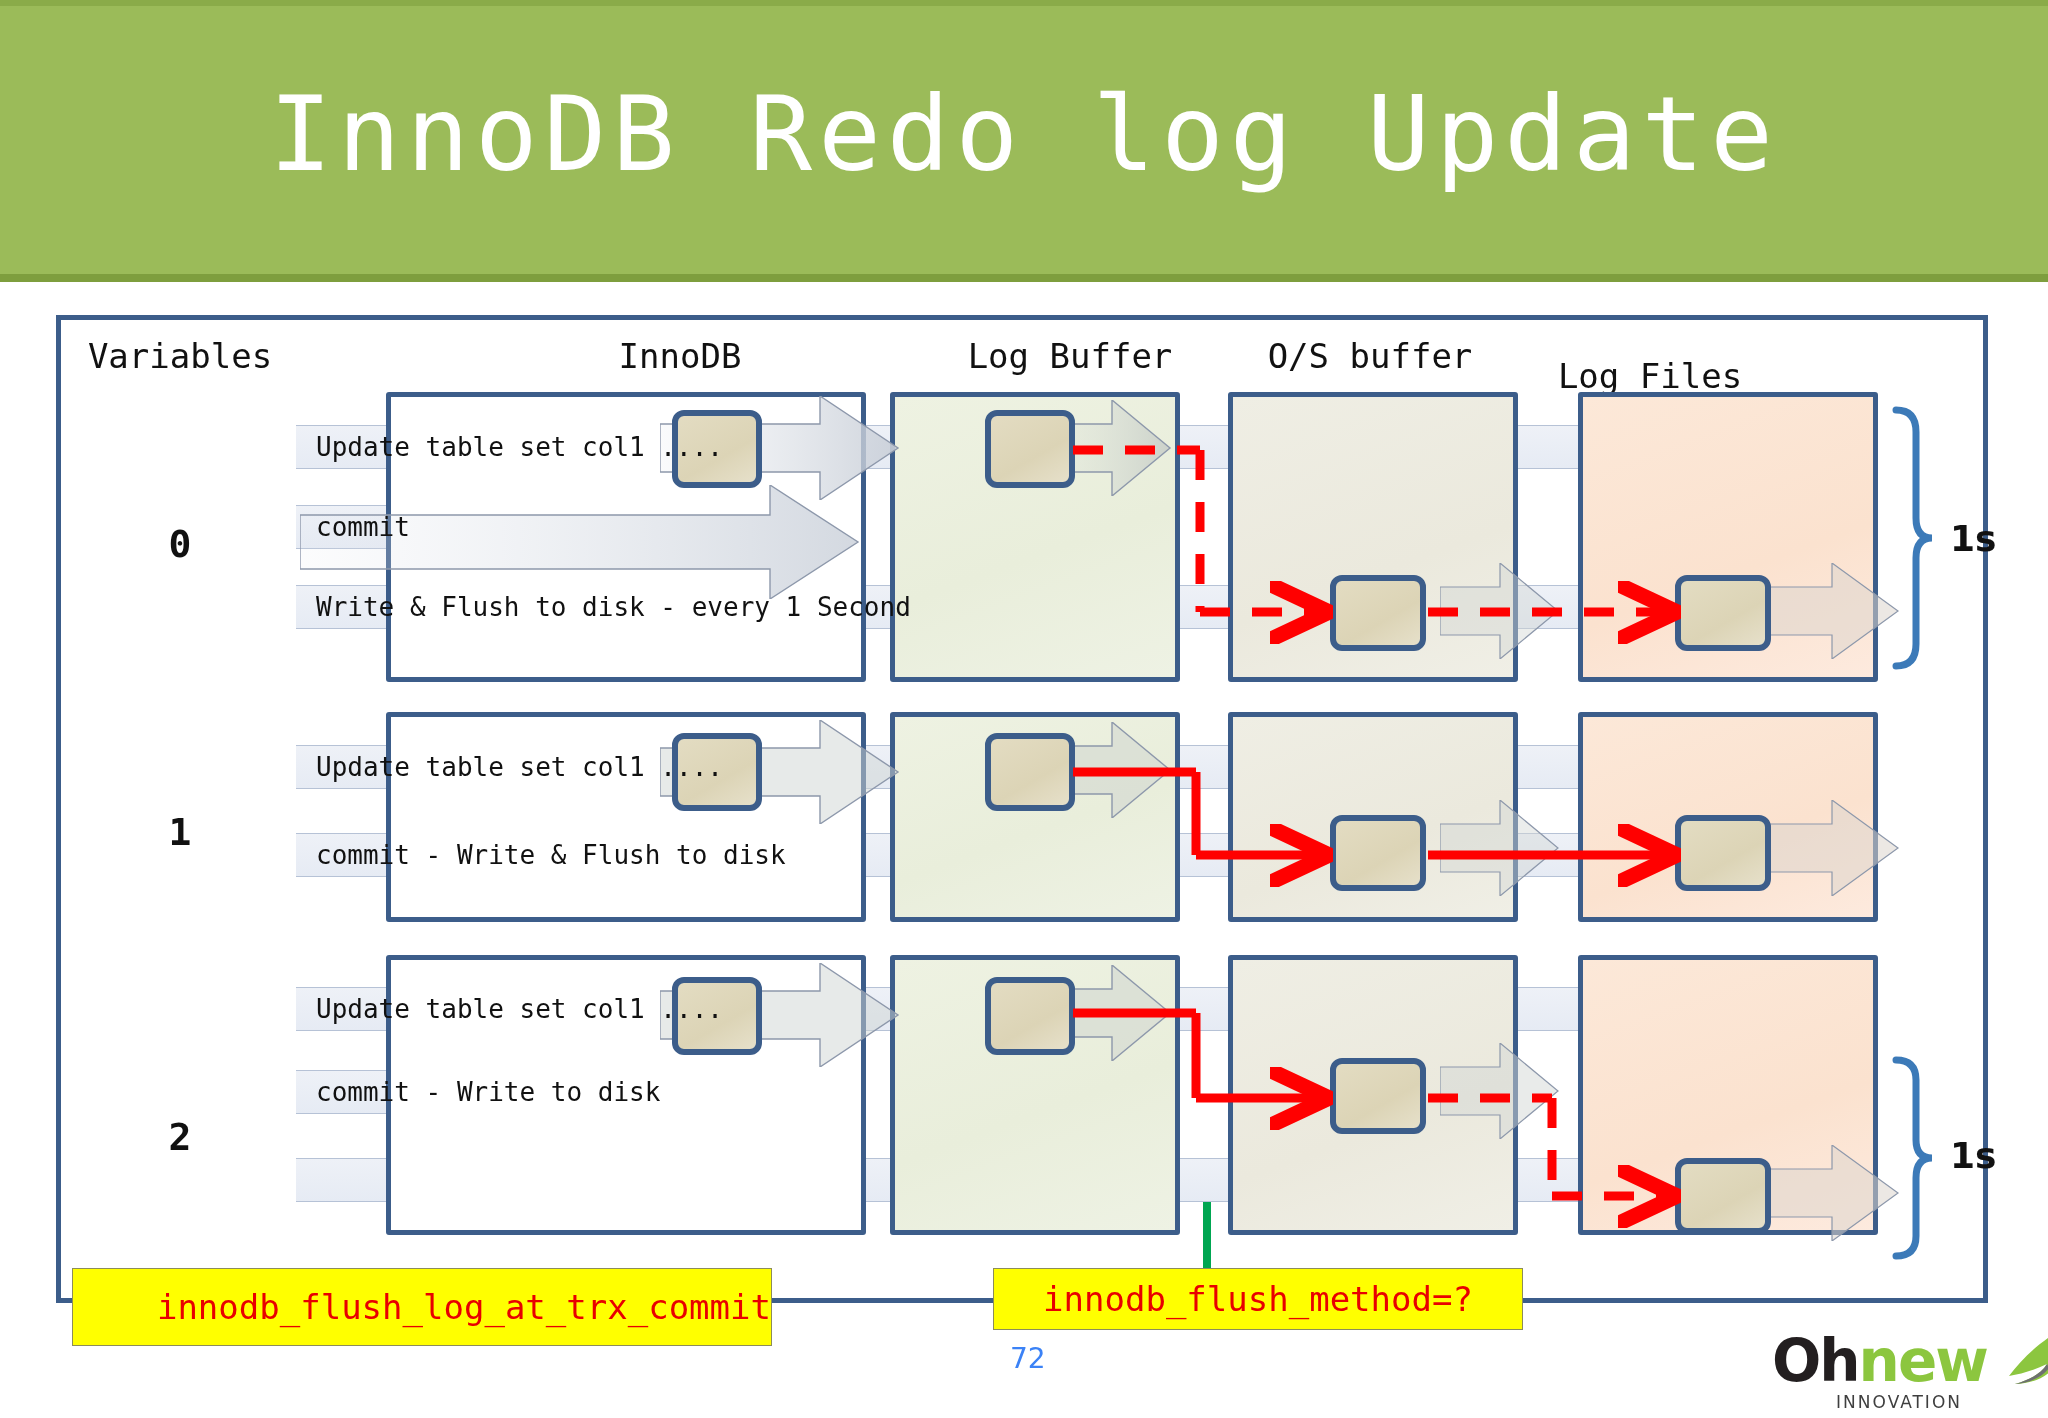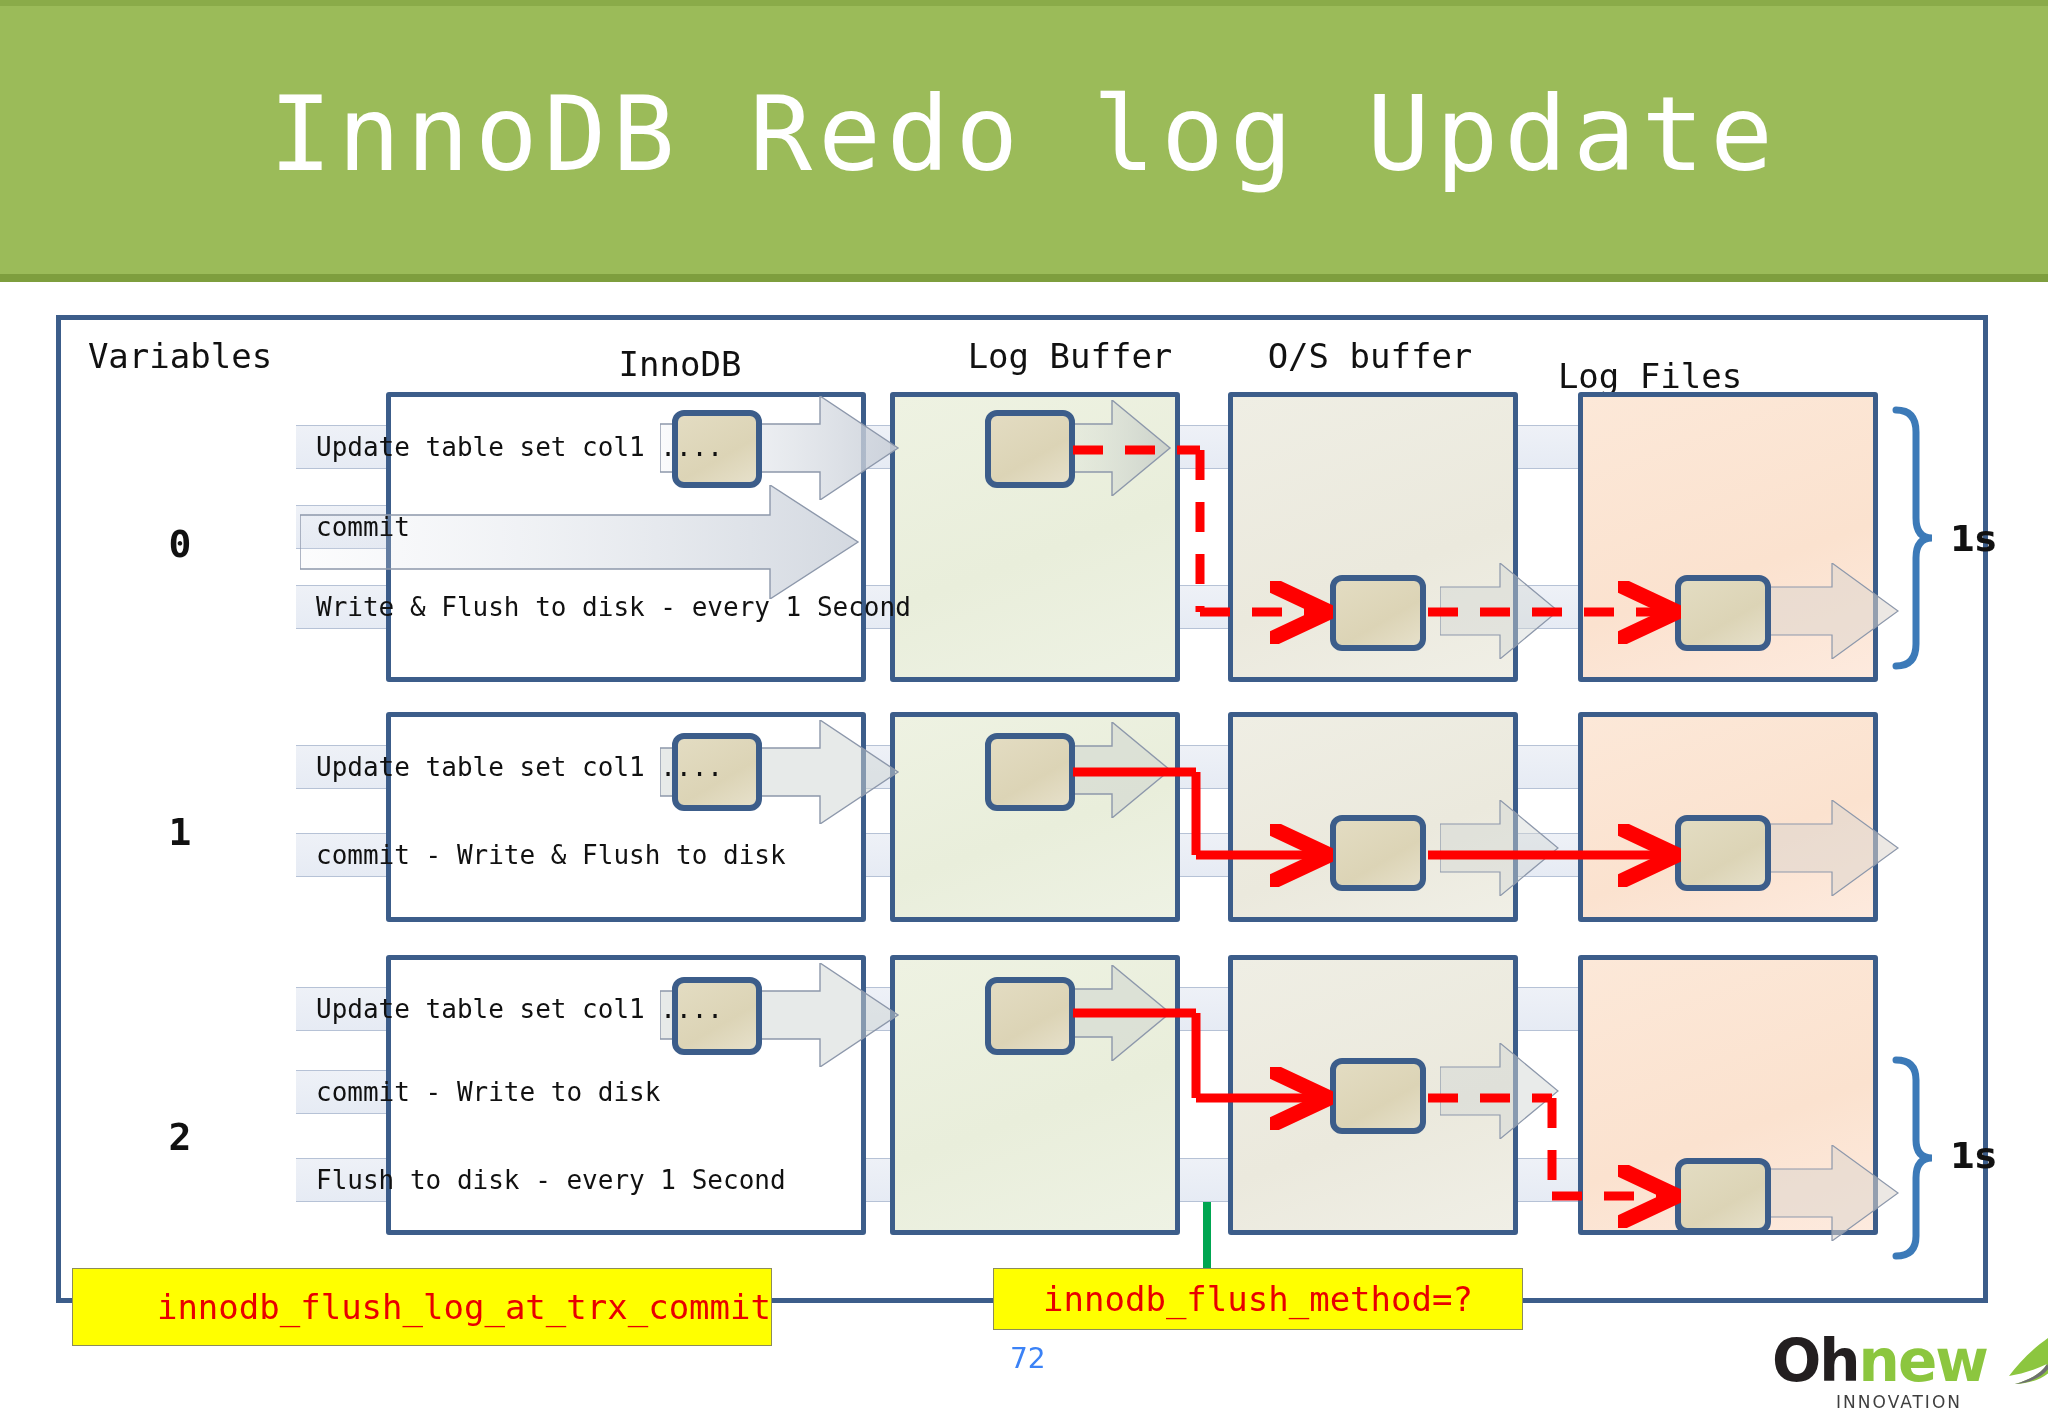--- a/index.html
+++ b/index.html
@@ -150,21 +150,21 @@
 
 <div id="slide">
 
   <div class="banner">
     <div class="banner-title">InnoDB Redo log Update</div>
   </div>
 
   <div class="frame"></div>
 
   <div class="col-head" style="left:60px; top:336px; width:240px;">Variables</div>
-  <div class="col-head" style="left:460px; top:336px; width:440px;margin-top:8px;">InnoDB</div>
+  <div class="col-head" style="left:460px; top:336px; width:440px;">InnoDB</div>
   <div class="col-head" style="left:880px; top:336px; width:380px;">Log Buffer</div>
   <div class="col-head" style="left:1180px; top:336px; width:380px;">O/S buffer</div>
   <div class="col-head" style="left:1460px; top:336px; width:380px;margin-top:20px;">Log Files</div>
 
   <div class="var-num" style="left:140px; top:522px;">0</div>
   <div class="var-num" style="left:140px; top:810px;">1</div>
   <div class="var-num" style="left:140px; top:1115px;">2</div>
 
   <div class="bar" style="left:296px; top:425px; width:1570px;"></div>
   <div class="bar" style="left:296px; top:505px; width:570px;"></div>
@@ -269,21 +269,20 @@
     <path d="M0,24 L92,24 L92,0 L158,48 L92,96 L92,72 L0,72 Z" fill="#ddd5cd" fill-opacity="0.55" stroke="#8d98ab" stroke-width="1.2"></path>
   </svg>
 
   <div class="databox" style="left:672px;  top:977px; width:90px;  height:78px;"></div>
   <div class="databox" style="left:985px;  top:977px; width:90px;  height:78px;"></div>
   <div class="databox" style="left:1330px; top:1058px; width:96px; height:76px;"></div>
   <div class="databox" style="left:1675px; top:1158px; width:96px; height:76px;"></div>
 
   <div class="bar-text" style="left:302px; top:987px;">Update table set col1 ....</div>
   <div class="bar-text" style="left:302px; top:1070px;">commit  - Write to disk</div>
-  <div class="bar-text" style="left:302px; top:1158px;">Flush to disk - every 1 Second</div>
 
   <svg class="redlayer" viewBox="0 0 2048 1418">
     <defs>
       <marker id="rarrow" markerWidth="7" markerHeight="7" refX="5.6" refY="3.5" orient="auto">
         <path d="M0,0.4 L6.6,3.5 L0,6.6" fill="none" stroke="#ff0000" stroke-width="1.7" stroke-linecap="round" stroke-linejoin="round"></path>
       </marker>
     </defs>
 
     <g stroke="#ff0000" stroke-width="9" fill="none" stroke-dasharray="30 22">
       <path d="M1073,450 L1200,450"></path>

